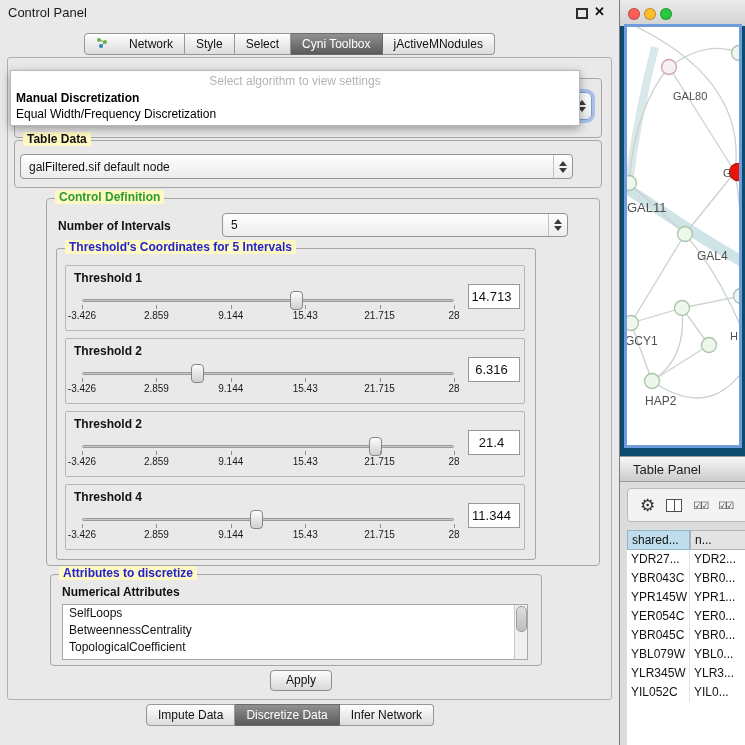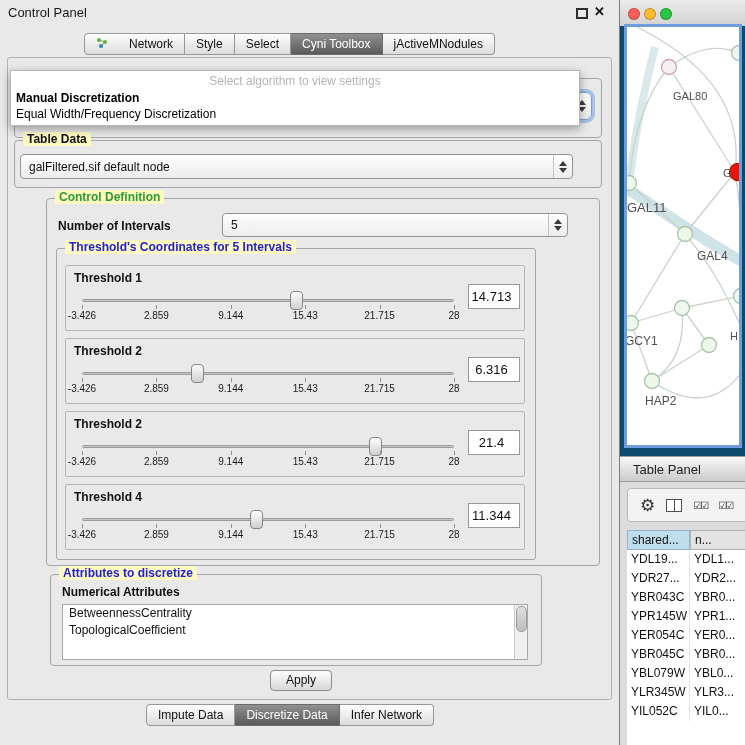--- a/index.html
+++ b/index.html
@@ -252,20 +252,21 @@
         </div>
         <div class="th-value">11.344</div>
       </div>
     </div>
 
     <div class="grp" style="left:50px;top:574px;width:490px;height:90px">
       <div class="grp-title blue">Attributes to discretize</div>
     </div>
     <div class="bold-label" style="left:62px;top:585px">Numerical Attributes</div>
     <div class="attr-list">
+      <div class="attr-item">SelfLoops</div>
       <div class="attr-item">BetweennessCentrality</div>
       <div class="attr-item">TopologicalCoefficient</div>
       <div class="sb">
           <div class="sb-thumb"></div>
         </div>
     </div>
 
     <div class="btn" style="left:270px;top:670px;width:62px;height:21px">Apply</div>
 
     <div class="tabs-bottom">
@@ -347,24 +348,20 @@
         <span class="col-icon"></span>
         <span class="checks">☑☑</span>
         <span class="checks">☑☑</span>
       </div>
 
       <div class="tbl-hdr-cell" style="left:7px;width:63px;background:#bedeed;border:1px solid #93b7c7">shared...</div>
       <div class="tbl-hdr-cell" style="left:70px;width:60px;background:#e3e3e3;border:1px solid #b2b2b2">n...</div>
 
       <div class="tbl-body">
         <div class="tbl-row">
-            <span class="c1">YDL19...</span>
-            <span class="c2">YDL1...</span>
-          </div>
-        <div class="tbl-row">
             <span class="c1">YDR27...</span>
             <span class="c2">YDR2...</span>
           </div>
         <div class="tbl-row">
             <span class="c1">YBR043C</span>
             <span class="c2">YBR0...</span>
           </div>
         <div class="tbl-row">
             <span class="c1">YPR145W</span>
             <span class="c2">YPR1...</span>

